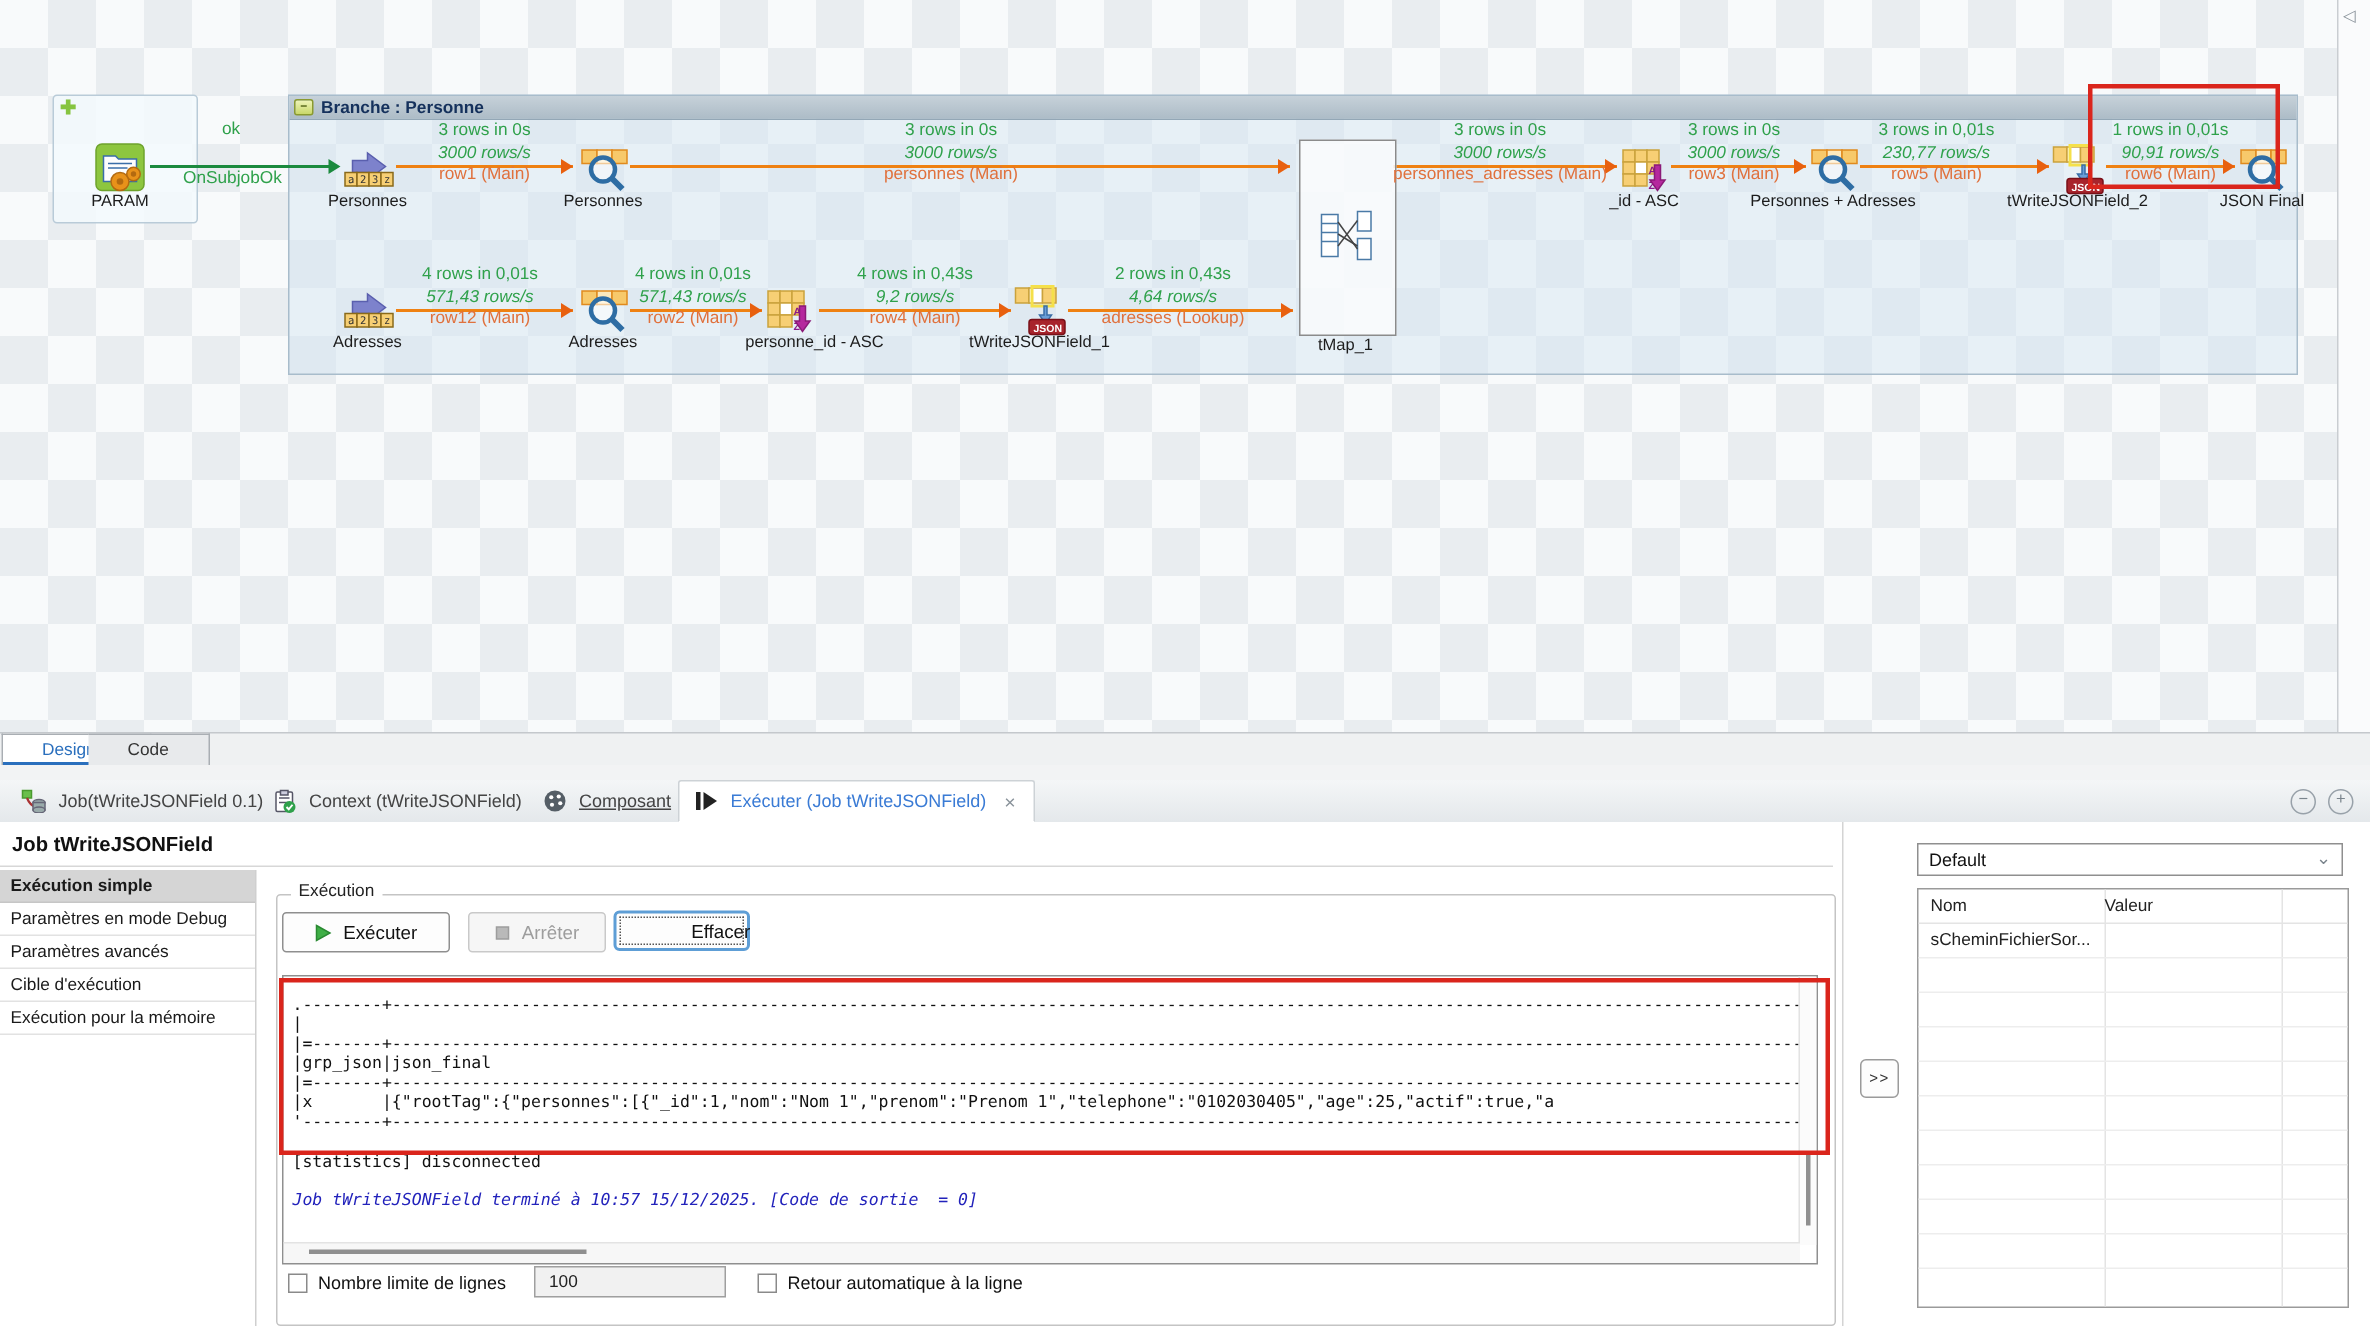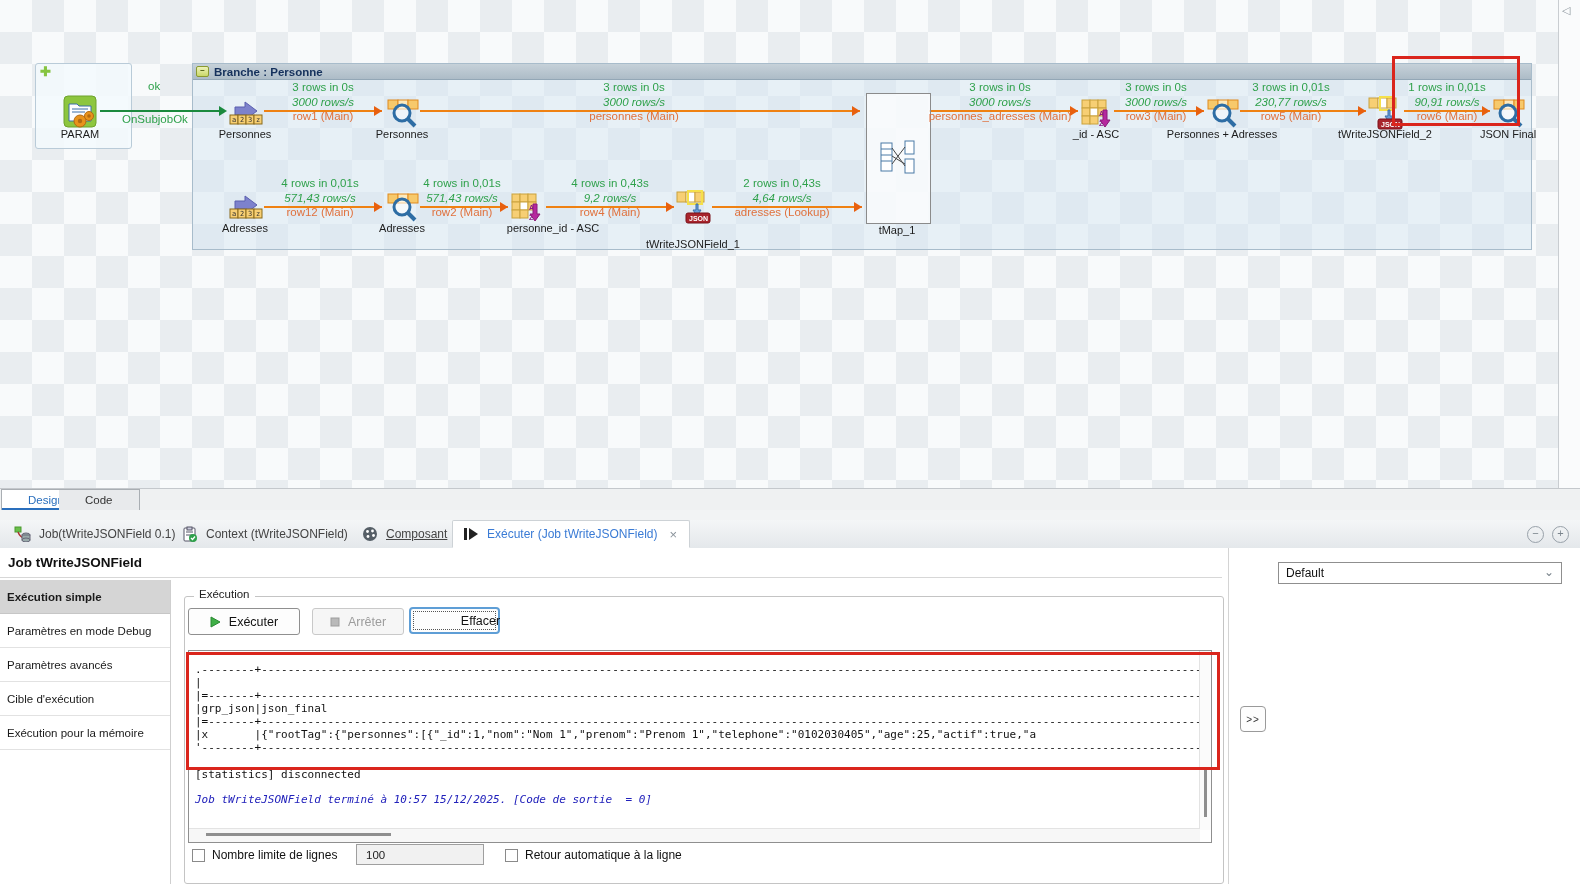--- a/index.html
+++ b/index.html
@@ -39,21 +39,21 @@
   
   #vtabs{left:0;top:520px;width:1580px;height:28px;background:linear-gradient(#f4f6f7,#e4e8eb);border-bottom:1px solid #cdd2d6;}
   .vtab{top:0;height:28px;display:flex;align-items:center;gap:8px;font-size:12px;color:#444;padding:0 10px;}
   .vtab-active{background:#fff;border:1px solid #cdd2d6;border-bottom:1px solid #fff;border-radius:2px 2px 0 0;color:#3a7bd5;}
   .circle-btn{width:15px;height:15px;border:1px solid #98a1a9;border-radius:50%;color:#7a848c;font-size:11px;line-height:13px;text-align:center;}
   
   #runview{left:0;top:548px;width:1580px;height:336px;background:#fff;}
   #run-title{left:0;top:0;width:1222px;height:30px;background:#fff;border-bottom:1px solid #d7d7d7;
     font-size:13.5px;font-weight:bold;color:#111;display:flex;align-items:center;padding-left:8px;box-sizing:border-box;}
   #run-menu{left:0;top:32px;width:170px;height:304px;border-right:1px solid #cfcfcf;}
-  .mitem{width:170px;height:34px;font-size:11.5px;color:#1a1a1a;display:flex;align-items:center;padding-left:7px;
+  .mitem{width:170px;height:22px;font-size:11.5px;color:#1a1a1a;display:flex;align-items:center;padding-left:7px;
     box-sizing:border-box;border-bottom:1px solid #e2e2e2;background:#fff;}
   .mitem.sel{background:#d5d5d5;font-weight:bold;border-bottom:1px solid #c6c6c6;}
   #groupbox{left:184px;top:48px;width:1038px;height:286px;border:1px solid #c4c4c4;border-radius:3px;}
   #grouplabel{left:194px;top:40px;background:#fff;padding:0 5px;font-size:11.5px;color:#222;z-index:2;}
   .btn{height:27px;display:flex;align-items:center;justify-content:center;gap:8px;font-size:12.5px;color:#111;
     background:#fdfdfd;border:1px solid #8f8f8f;border-radius:3px;box-sizing:border-box;}
   .btn.disabled{color:#9d9d9d;border-color:#c9c9c9;background:#f6f6f6;}
   .btn.focus{border:2px solid #5e9ed6;border-radius:4px;outline:1px dotted #555;outline-offset:-5px;}
   #console{left:188px;top:102px;width:1024px;height:193px;background:#fff;border:1px solid #8f8f8f;box-sizing:border-box;overflow:hidden;}
   .cline{font-family:"DejaVu Sans Mono",monospace;font-size:11px;line-height:13px;white-space:pre;color:#111;}
@@ -274,34 +274,34 @@
             <rect x="2" y="18" width="8" height="8"></rect>
             <rect x="10" y="18" width="8" height="8"></rect>
           </g>
           <g>
             <text x="19" y="18" font-size="7" fill="#8a1a8a" font-weight="bold">A</text>
             <text x="19" y="28" font-size="7" fill="#8a1a8a" font-weight="bold">Z</text>
             <path d="M27 12 v10 h3 l-5 7 -5 -7 h3 v-10 z" fill="#b5289e" stroke="#8a1a78"></path>
           </g>
         </svg>
     </div>
-    <div class="abs clabel" style="left:493px;top:222px;width:120px;">personne_id - ASC</div>
+    <div class="abs clabel" style="left:483px;top:222px;width:120px;">personne_id - ASC</div>
 
     <div class="abs icon" style="left:676px;top:190px;">
       <svg width="38" height="34">
           <rect x="1" y="2" width="9" height="10" fill="#f7cf74" stroke="#caa23c"></rect>
           <rect x="10" y="2" width="9" height="10" fill="#fff" stroke="#caa23c"></rect>
           <rect x="19" y="2" width="9" height="10" fill="#f7cf74" stroke="#caa23c"></rect>
           <rect x="12" y="1" width="14" height="13" fill="none" stroke="#f5e04a" stroke-width="2"></rect>
           <path d="M22 14 v6 h3 l-4 6 -4 -6 h3 v-6 z" fill="#6a9fd8" stroke="#3a6ea8"></path>
           <rect x="10" y="23" width="24" height="10" rx="2" fill="#a8242c" stroke="#7a1018"></rect>
           <text x="13" y="31" font-size="7" fill="#fff" font-weight="bold">JSON</text>
         </svg>
     </div>
-    <div class="abs clabel" style="left:633px;top:222px;width:120px;margin-top:16px;">tWriteJSONField_1</div>
+    <div class="abs clabel" style="left:633px;top:222px;width:120px;">tWriteJSONField_1</div>
 
     <div class="abs stats" style="left:238px;top:80px;width:170px;">
       <div class="st-g">3 rows in 0s</div>
         <div class="st-r">3000 rows/s</div>
         <div class="st-o">row1 (Main)</div>
     </div>
     <div class="abs stats" style="left:549px;top:80px;width:170px;">
       <div class="st-g">3 rows in 0s</div>
         <div class="st-r">3000 rows/s</div>
         <div class="st-o">personnes (Main)</div>
@@ -478,15 +478,36 @@
         <span class="cb-label">Retour automatique à la ligne</span>
       </div>
     </div>
 
     <div id="rdivider" class="abs"></div>
     <div id="expand-btn" class="abs">&gt;&gt;</div>
     <div id="ctx-combo" class="abs">
       <span>Default</span>
       <span style="position:absolute;right:7px;top:2px;color:#7a848c;font-size:12px;">⌄</span>
     </div>
+    <div id="ctx-table" class="abs">
+      <div class="tcol" style="position:absolute;left:124px;"></div>
+      <div class="tcol" style="position:absolute;left:242px;"></div>
+      <div class="trow thead" style="position:absolute;top:0;border-bottom:1px solid #e4e4e4;">
+        <span style="width:116px;">Nom</span>
+        <span>Valeur</span>
+      </div>
+      <div class="trow" style="position:absolute;top:23px;">
+          <span>sCheminFichierSor...</span>
+        </div>
+      <div class="trow" style="position:absolute;top:46px;"></div>
+      <div class="trow" style="position:absolute;top:69px;"></div>
+      <div class="trow" style="position:absolute;top:92px;"></div>
+      <div class="trow" style="position:absolute;top:115px;"></div>
+      <div class="trow" style="position:absolute;top:138px;"></div>
+      <div class="trow" style="position:absolute;top:161px;"></div>
+      <div class="trow" style="position:absolute;top:184px;"></div>
+      <div class="trow" style="position:absolute;top:207px;"></div>
+      <div class="trow" style="position:absolute;top:230px;"></div>
+      <div class="trow" style="position:absolute;top:253px;border-bottom:none;"></div>
+    </div>
   </div>
 
 </div>
 
 </body></html>

